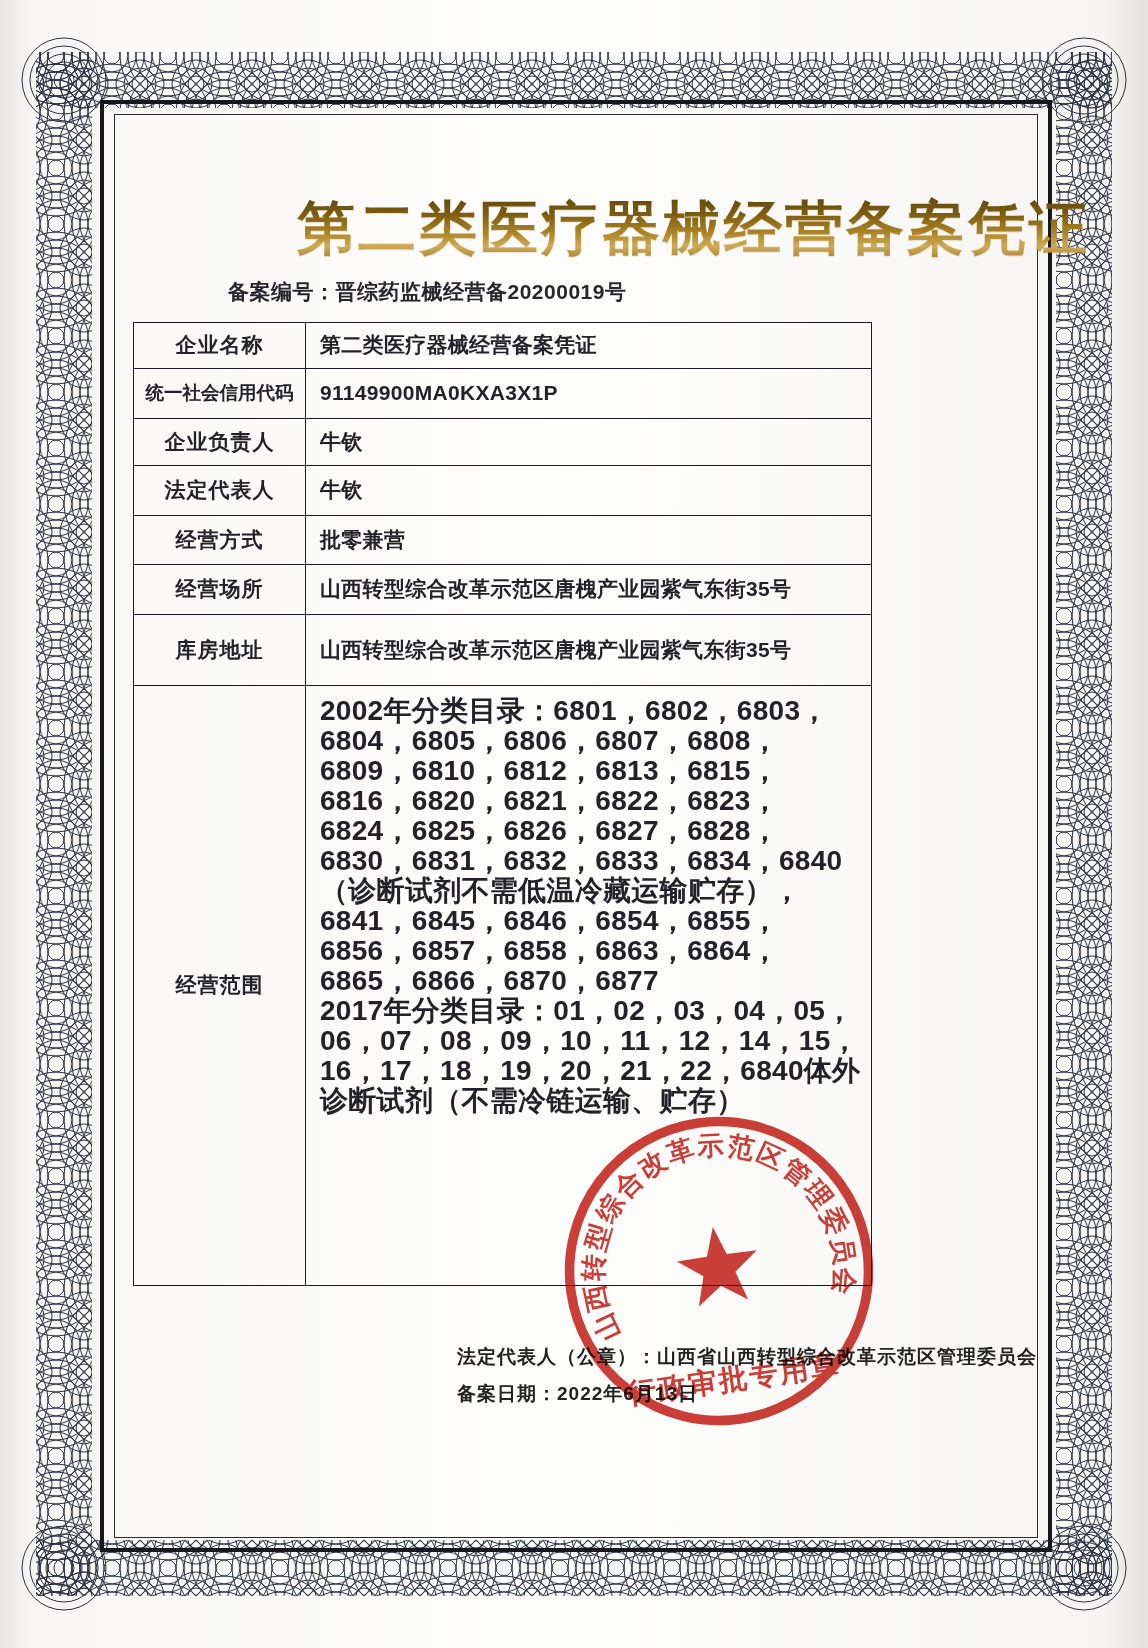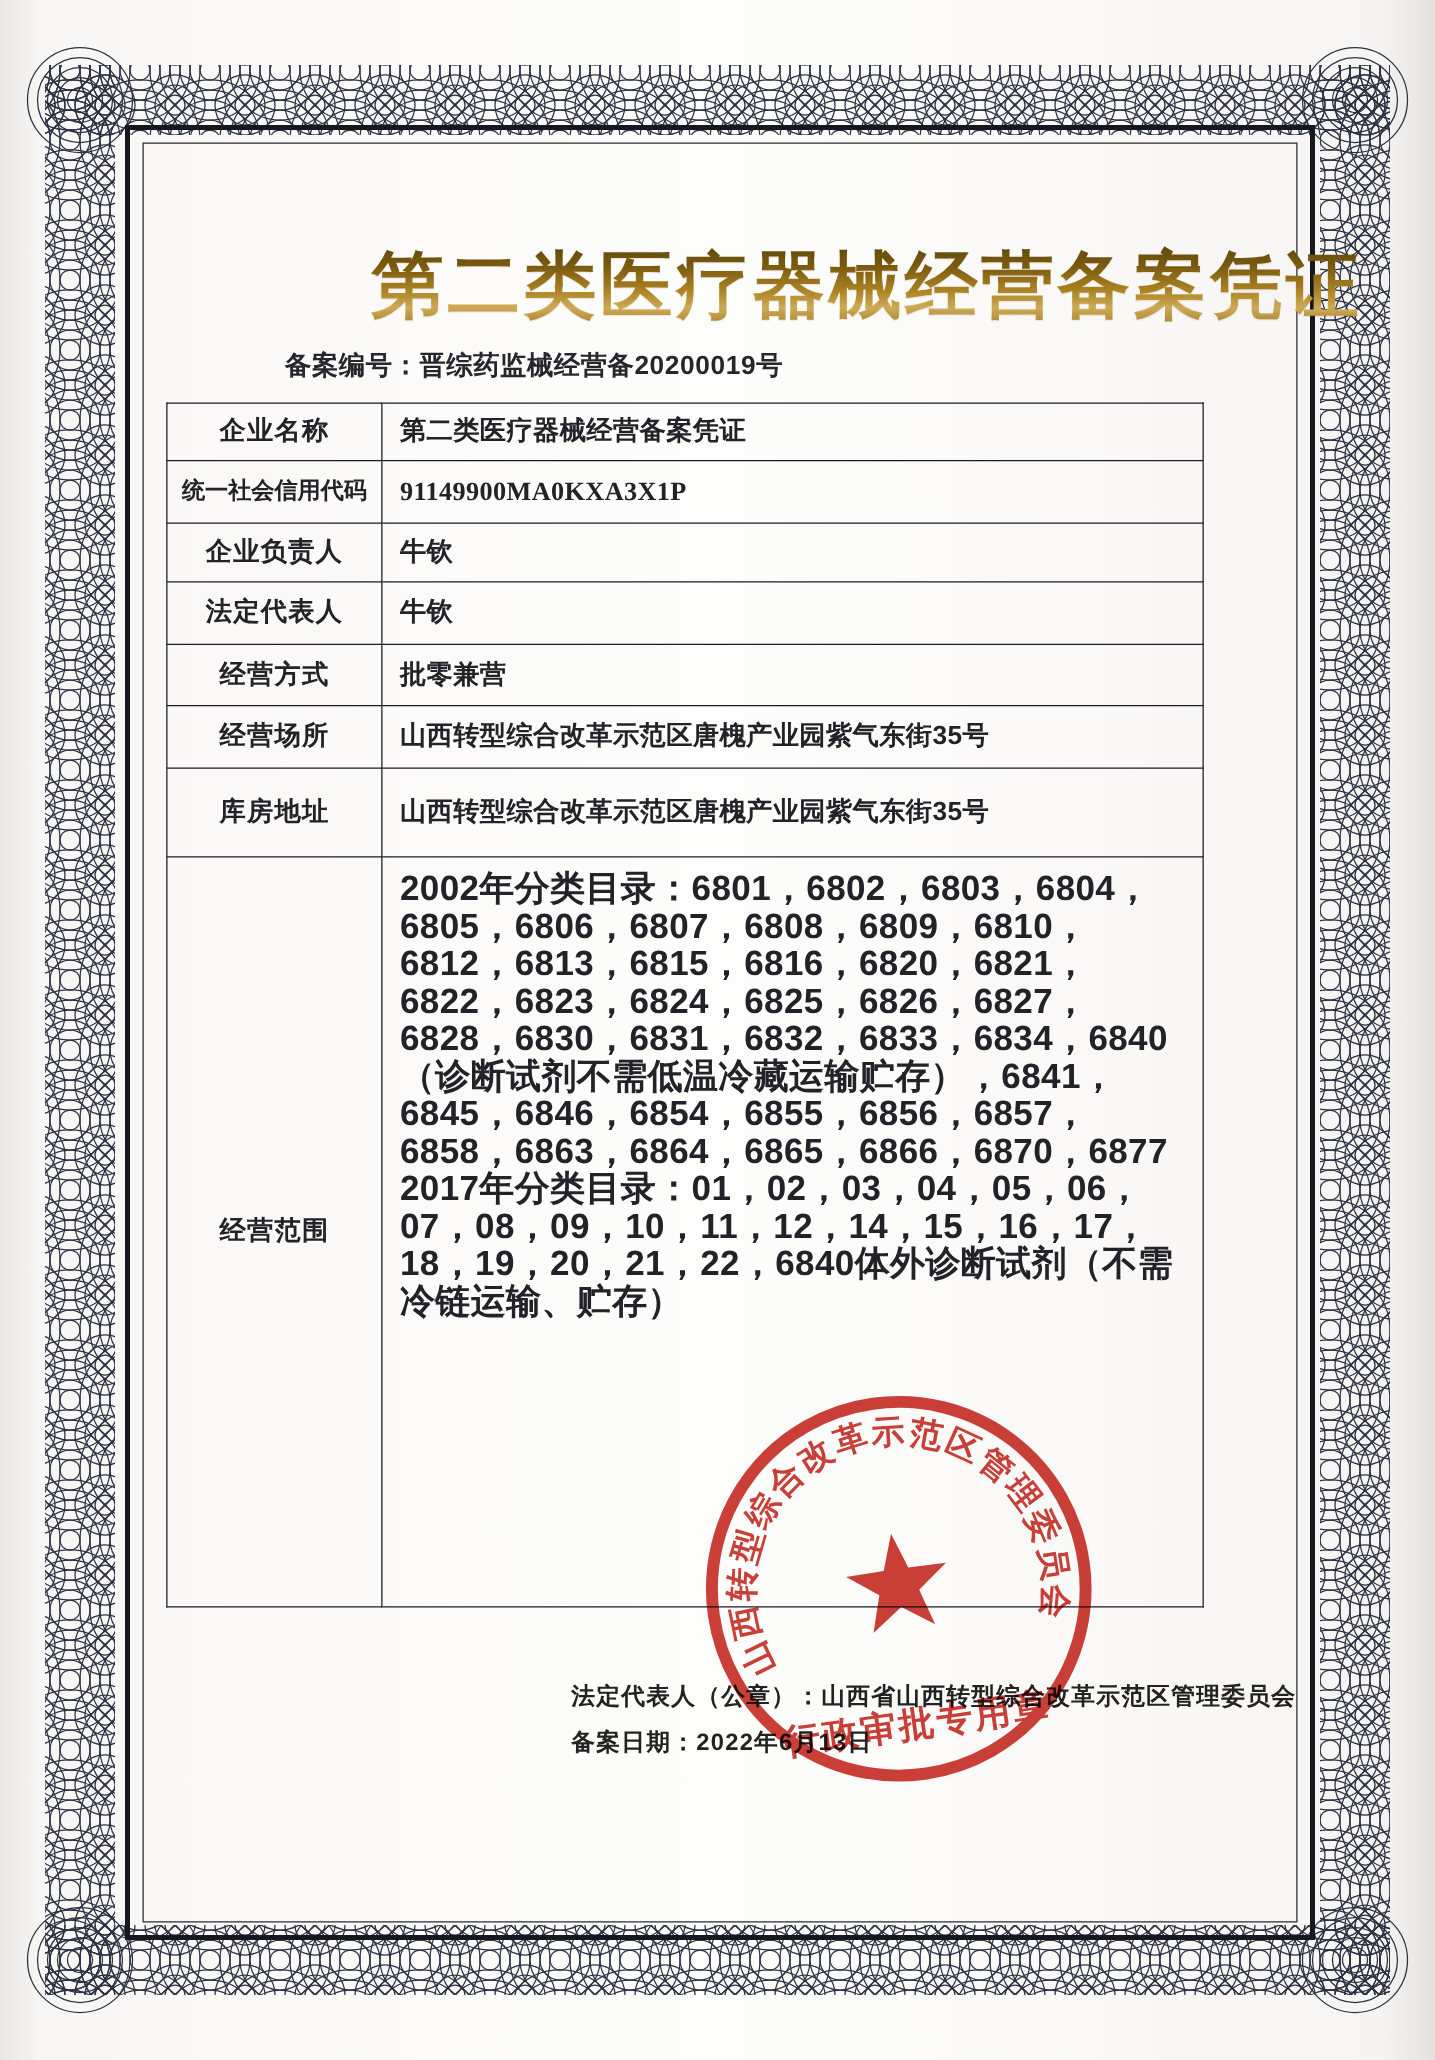--- a/index.html
+++ b/index.html
@@ -39,21 +39,21 @@
     text-shadow:0 1px 1px rgba(120,90,20,.15);
   }
 
   .filing-no{
     position:absolute;left:228px;top:278px;
     font-size:21px;font-weight:bold;color:#26262c;letter-spacing:.5px;
   }
 
   
   .cert-table{
-    position:absolute;left:133px;top:322px;width:830px;
+    position:absolute;left:133px;top:322px;width:739px;
     border:1.5px solid #1b1b24;
     border-collapse:collapse;table-layout:fixed;
     background:transparent;
   }
   .cert-table td{
     border:1.5px solid #1b1b24;
     vertical-align:middle;
     padding:2px 10px 2px 14px;
     font-size:21px;font-weight:bold;color:#222228;
     line-height:1.35;
@@ -164,21 +164,21 @@
   <div class="title">第二类医疗器械经营备案凭证</div>
 
   <div class="filing-no">备案编号：晋综药监械经营备20200019号</div>
 
   <table class="cert-table">
     <tbody>
         <tr style="height:46px;">
       <td class="lbl">企业名称</td>
       <td class="val">第二类医疗器械经营备案凭证</td>
     </tr>
-    <tr style="height:50px;font-family:Liberation Serif, serif;">
+    <tr style="height:50px;">
       <td class="lbl small">统一社会信用代码</td>
       <td class="val">91149900MA0KXA3X1P</td>
     </tr>
     <tr style="height:47px;">
       <td class="lbl">企业负责人</td>
       <td class="val">牛钦</td>
     </tr>
     <tr style="height:50px;">
       <td class="lbl">法定代表人</td>
       <td class="val">牛钦</td>

